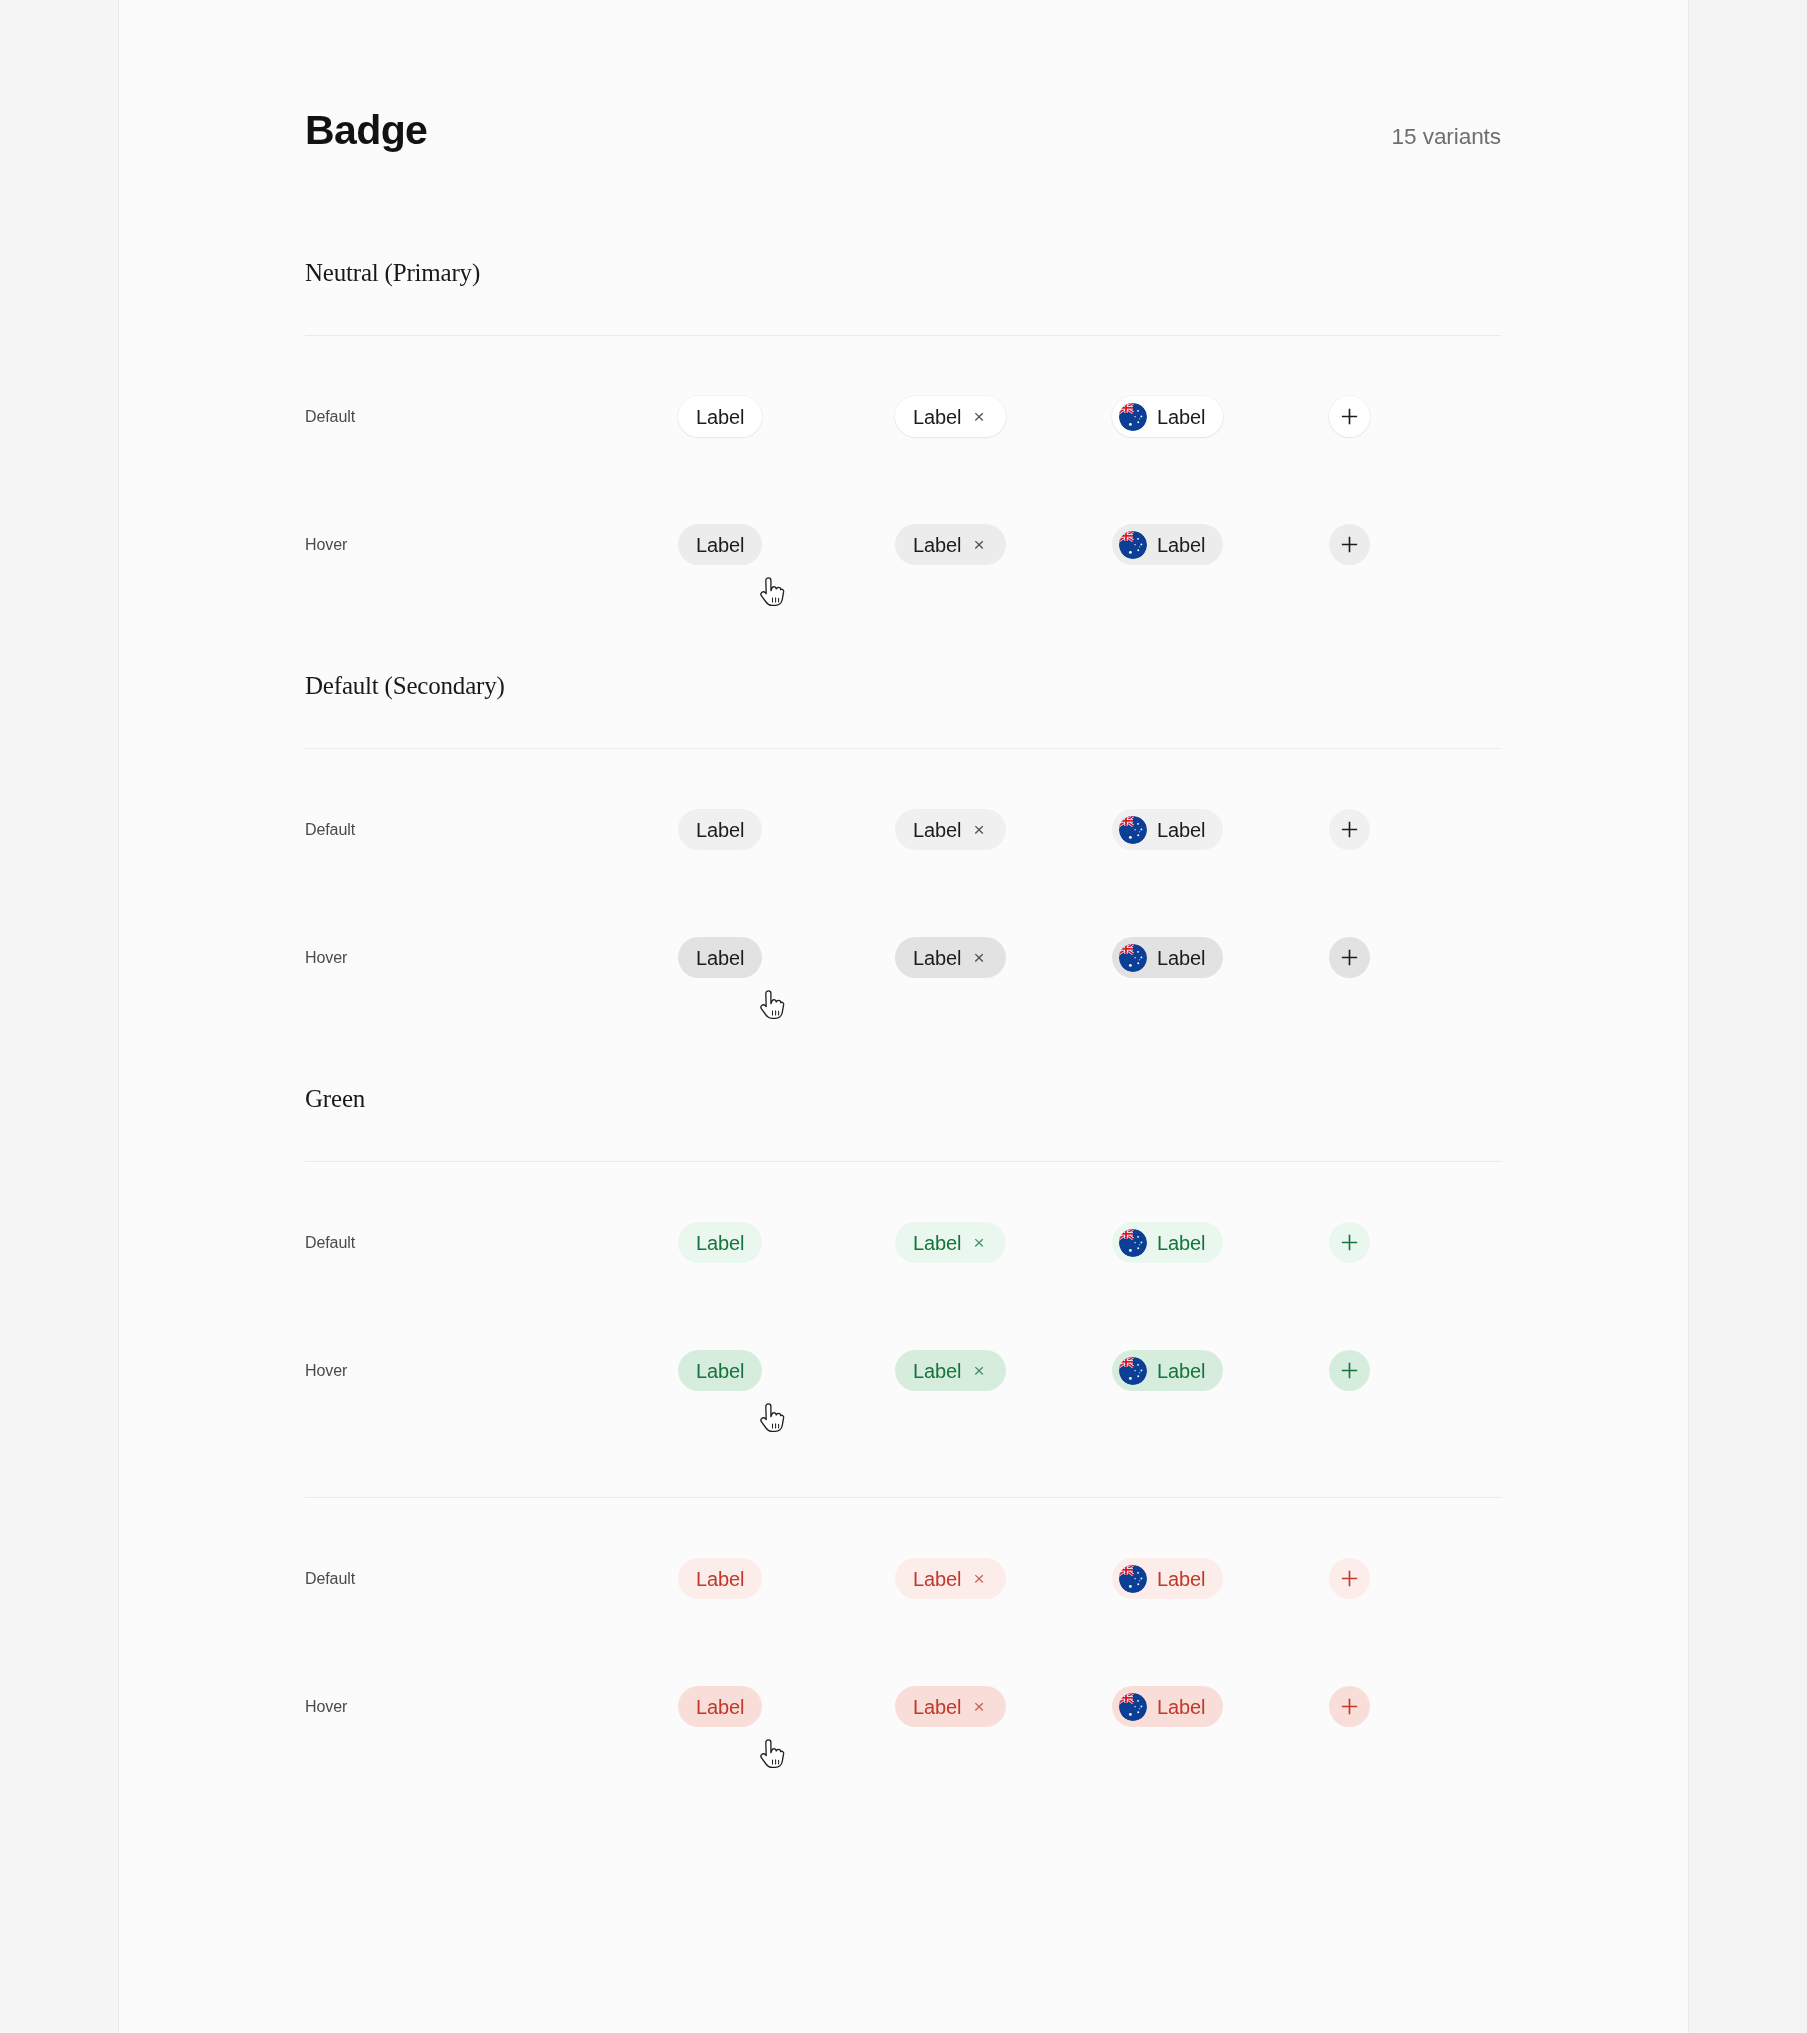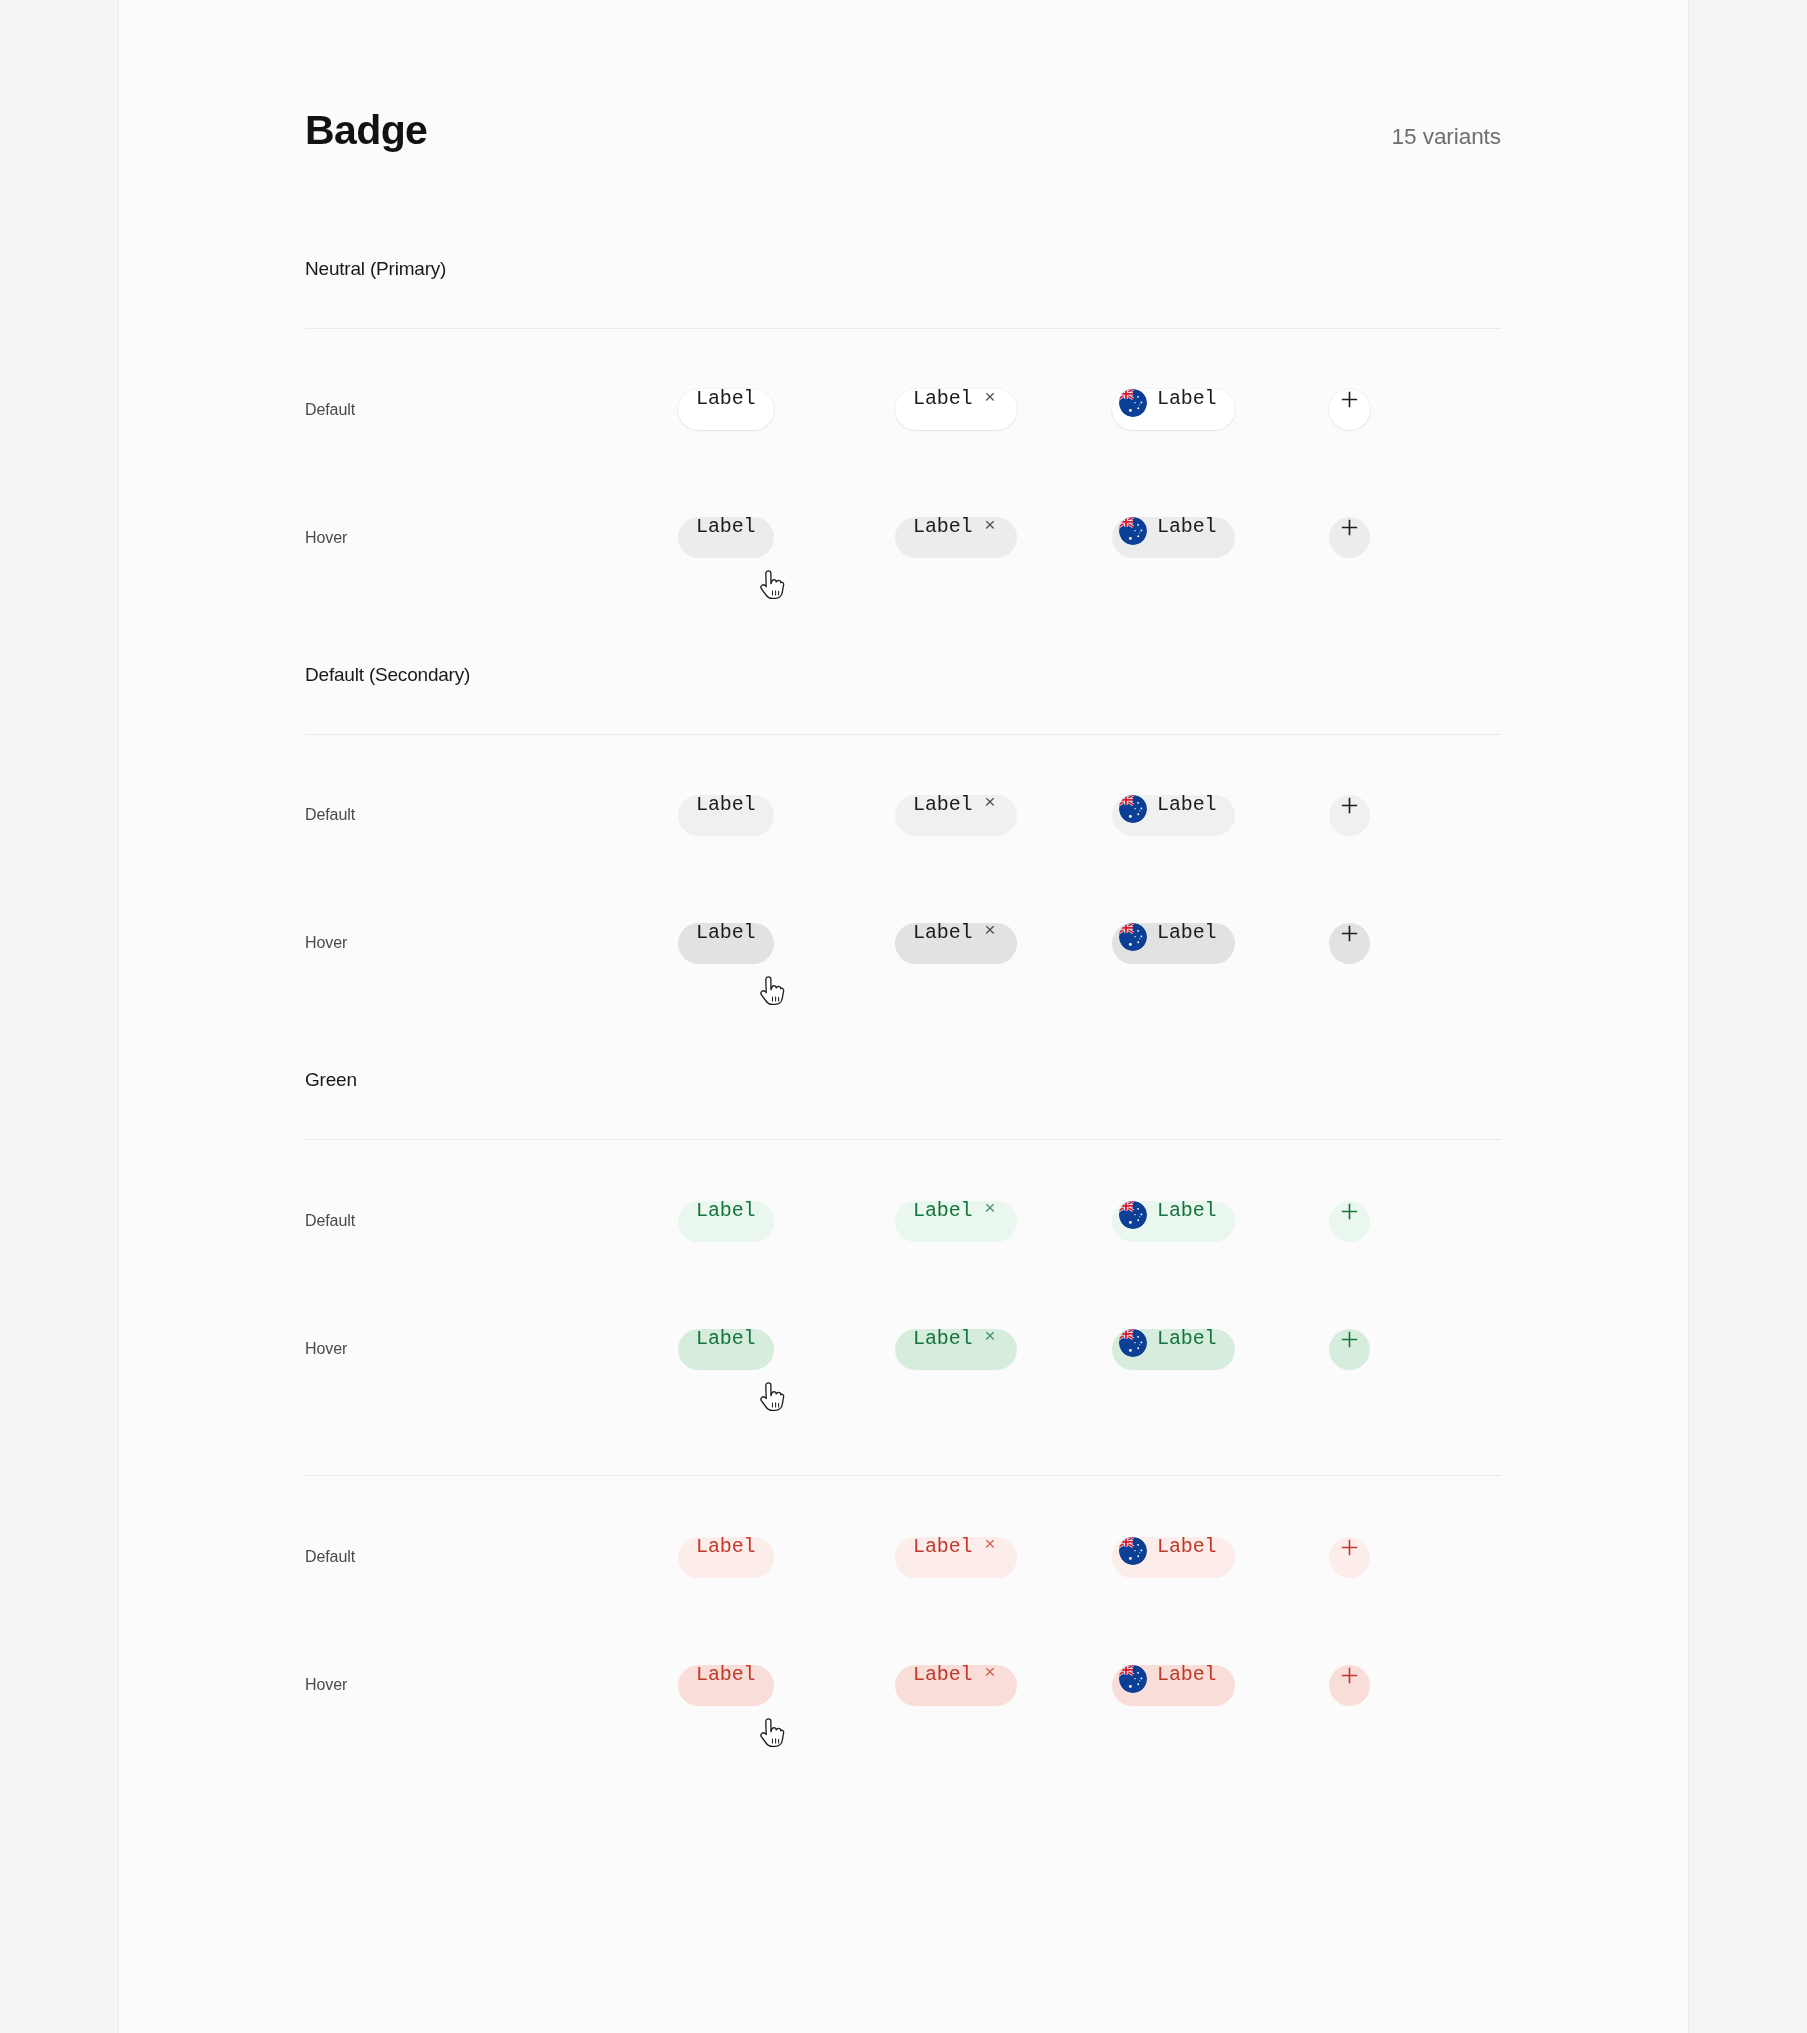--- a/index.html
+++ b/index.html
@@ -73,25 +73,26 @@
     font-size: 22.6px;
     color: #6e6e6e;
     letter-spacing: -0.1px;
   }
 
   
   .section { margin-top: 62px; }
   .section:first-of-type { margin-top: 105px; }
 
   .section-title {
-    font-size: 19px;
+    font-size: 25px;
     font-weight: 500;
     color: #191919;
     letter-spacing: -0.2px;
     line-height: 1.2;
+    font-family: Liberation Serif, serif;
   }
 
   .section-rule {
     margin-top: 47px;
     height: 0.9px;
     width: 100%;
     background: #eaeaea;
   }
 
   .rows { padding-top: 17px; }
@@ -117,31 +118,30 @@
     position: relative;
   }
   .cell-1 { width: 217px; }
   .cell-2 { width: 217px; }
   .cell-3 { width: 217px; }
   .cell-4 { width: 113px; }
 
   
   .badge {
     display: inline-flex;
-    align-items: flex-start;
+    align-items: center;
     gap: 8.5px;
     height: 41px;
     padding: 0 18px;
     border-radius: 941px;
     font-size: 20px;
     line-height: 1;
     letter-spacing: -0.1px;
     white-space: nowrap;
     user-select: none;
-    font-family: Liberation Mono, monospace;
   }
 
   .badge.with-avatar { padding-left: 6.6px; gap: 10.4px; }
 
   .badge.icon-only {
     width: 41px;
     height: 41px;
     padding: 0;
     justify-content: center;
   }

